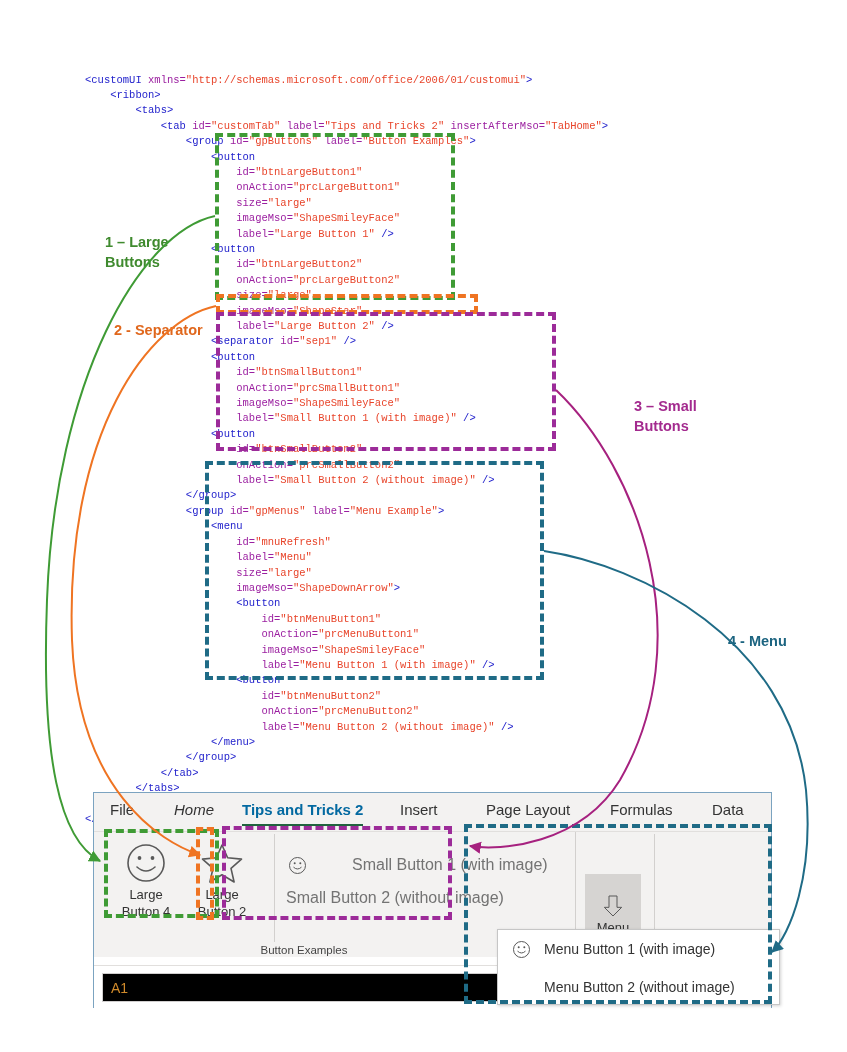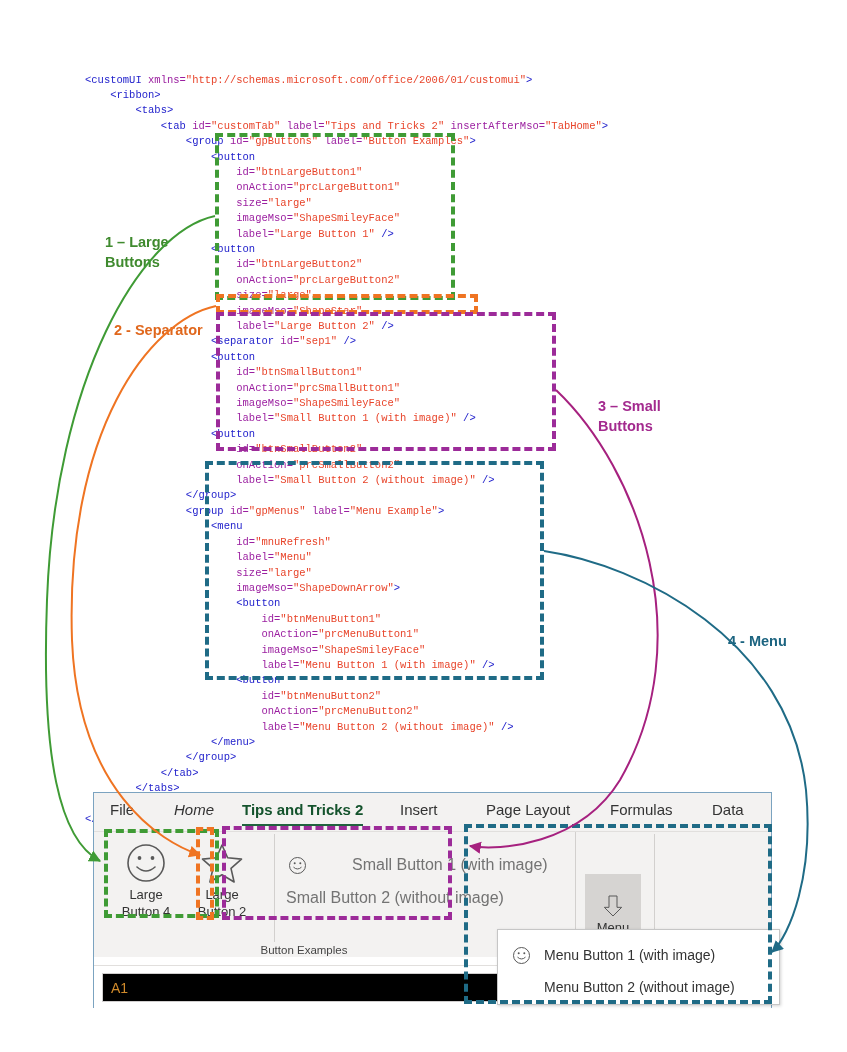--- a/index.html
+++ b/index.html
@@ -21,39 +21,39 @@
 
   
   .annot{position:absolute;font-weight:bold;font-size:14.5px;line-height:20px;margin-top:36px;}
   .annot.green{color:#3f8a2e;}
   .annot.orange{color:#e0671c;}
   .annot.purple{color:#a32a8e;}
   .annot.teal{color:#1c6480;}
 
   #a1{left:105px;top:196px;width:110px;}
   #a2{left:114px;top:284px;width:150px;}
-  #a3{left:598px;top:360px;width:110px;}
+  #a3{left:634px;top:360px;width:110px;}
   #a4{left:728px;top:595px;width:110px;}
 
   
   .dbox{position:absolute;box-sizing:border-box;background:transparent;}
   .g-box{border:4px dashed #3f9b35;}
   .o-box{border:4px dashed #ef7422;}
   .p-box{border:4px dashed #9c2b99;}
   .t-box{border:4px dashed #1f6b86;}
 
   
   #excel{
     position:absolute;left:93px;top:792px;width:679px;height:216px;
     background:#f3f2f1;border:1px solid #7ba3c0;box-sizing:border-box;
   }
   #tabstrip{position:absolute;left:0;top:0;width:100%;height:38px;}
   .xtab{position:absolute;top:8px;font-size:15px;color:#333333;
         font-family:"Liberation Sans",sans-serif;white-space:nowrap;}
-  .xtab.active{font-weight:bold;color:#14532d;}
+  .xtab.active{font-weight:bold;color:#0369a1;}
   .xtab.active .tabunderline{position:absolute;left:0;right:0;bottom:-8px;
         height:2px;background:#21633f;}
 
   #ribbon{position:absolute;left:0;top:38px;width:100%;height:126px;
           background:#f3f2f1;border-top:1px solid #e1dfdd;}
 
   .grpline{position:absolute;top:2px;width:1px;height:108px;background:#d2d0ce;}
   .grplabel{position:absolute;bottom:2px;font-size:11.5px;color:#444444;
             text-align:center;white-space:nowrap;}
 
@@ -233,21 +233,21 @@
     </div>
 
     <div id="formularow">
       <div id="fsep"></div>
       <div id="namebox">A1</div>
       <div id="fbar"></div>
     </div>
   </div>
 
   <div id="dropdown">
-    <div class="ditem" style="top:6px;">
+    <div class="ditem" style="top:0;">
       <span class="glyph">
         <svg width="19" height="19" viewBox="0 0 19 19">
           <circle cx="9.5" cy="9.5" r="8" fill="none" stroke="#595959" stroke-width="1"></circle>
           <circle cx="6.7" cy="7.3" r="1" fill="#595959"></circle>
           <circle cx="12.3" cy="7.3" r="1" fill="#595959"></circle>
           <path d="M5.8 11.4 Q9.5 14.8 13.2 11.4" fill="none" stroke="#595959" stroke-width="1" stroke-linecap="round"></path>
         </svg>
       </span>
       <span>Menu Button 1 (with image)</span>
     </div>

